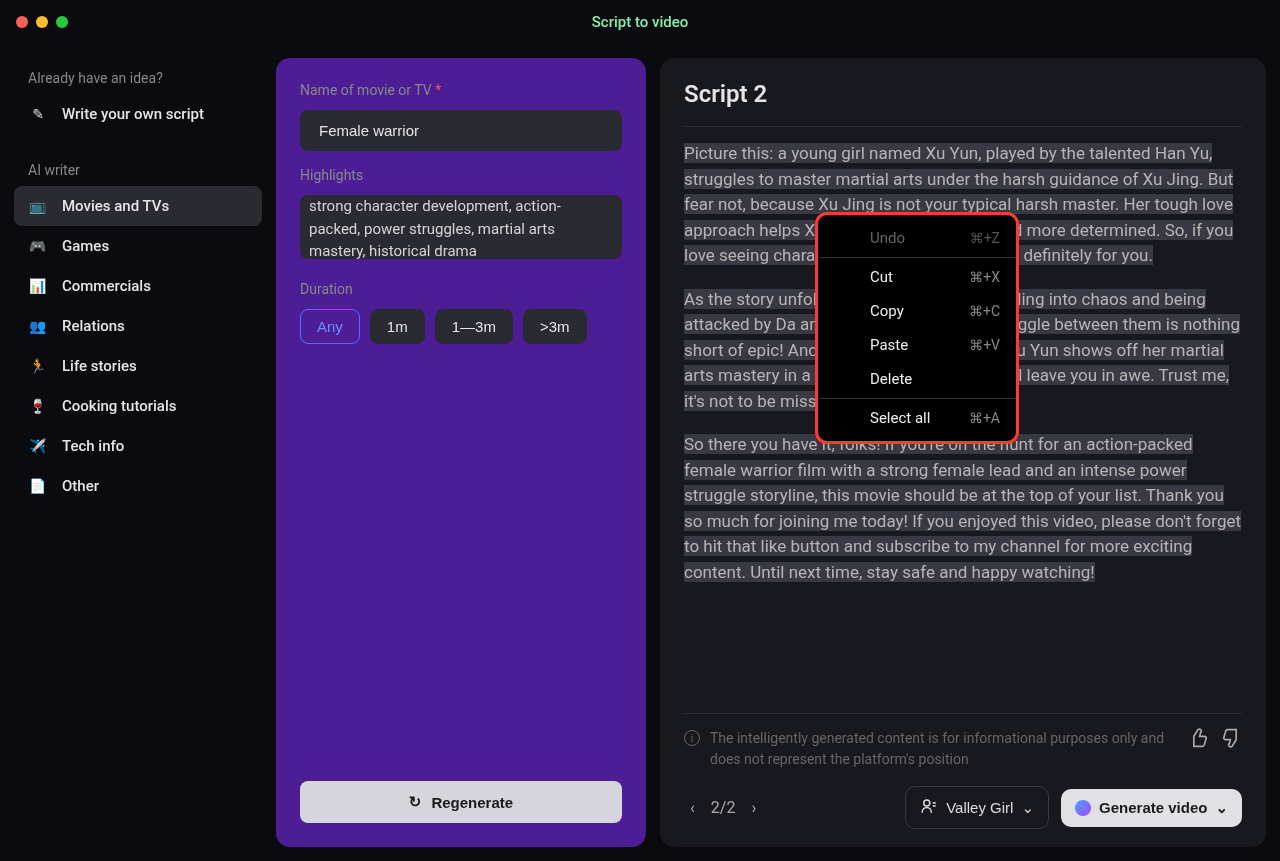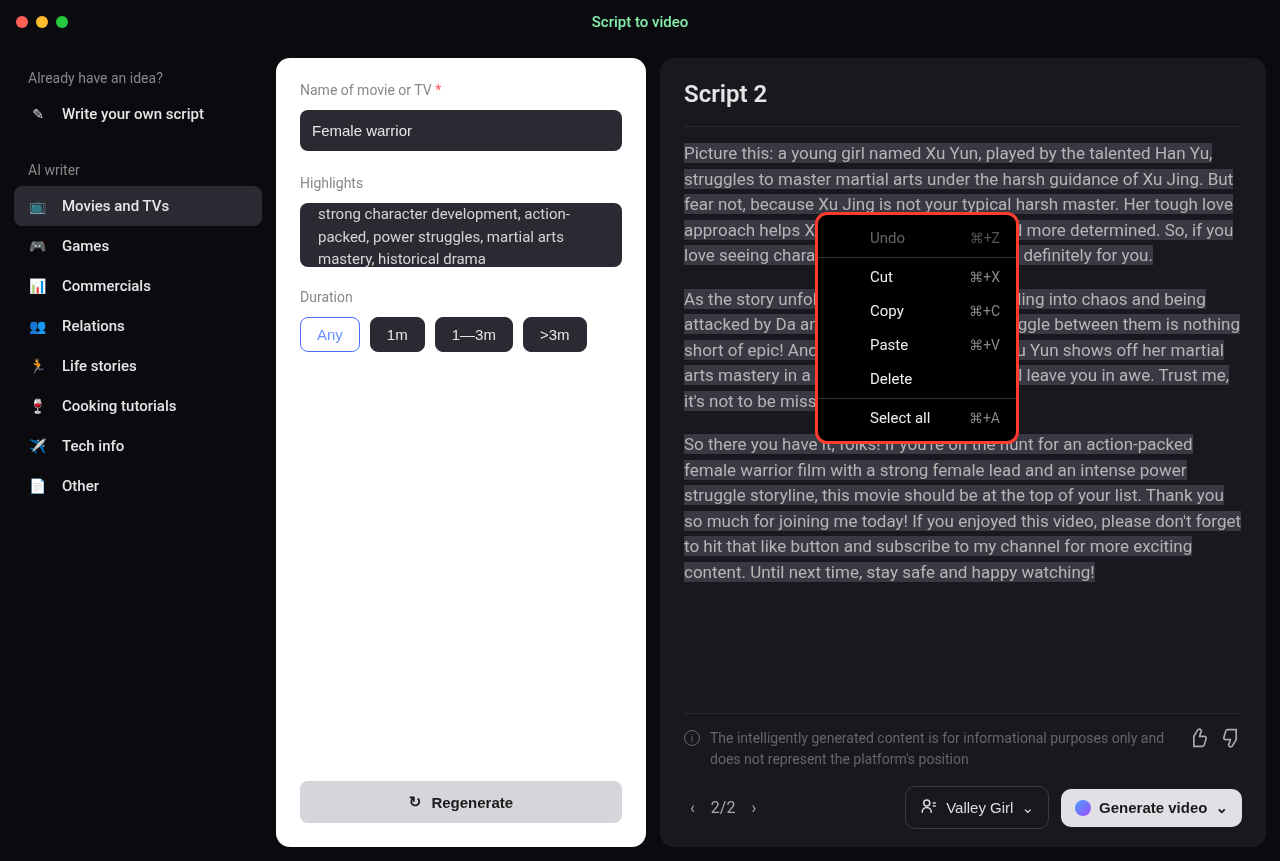--- a/index.html
+++ b/index.html
@@ -74,48 +74,48 @@
     .sidebar-icon {
       width: 20px;
       height: 20px;
       display: flex;
       align-items: center;
       justify-content: center;
       font-size: 14px;
     }
     .center-panel {
       width: 370px;
-      background: #ffffff;
+      background: #4c1d95;
       border-radius: 14px;
       padding: 24px;
       display: flex;
       flex-direction: column;
     }
     .field-label {
       color: #888;
       font-size: 14px;
       margin-bottom: 12px;
     }
     .required {
       color: #ff5555;
     }
     .text-input {
       background: #2a2a33;
       border: none;
       border-radius: 8px;
-      padding: 12px 12px;
+      padding: 12px 19px;
       color: #e5e5e5;
       font-size: 15px;
       width: 100%;
-      margin-bottom: 24px;
+      margin-bottom: 16px;
     }
     .highlights-box {
       background: #2a2a33;
       border-radius: 8px;
-      padding: 0 14px 12px 18px;
+      padding: 0 14px 12px 9px;
       color: #d5d5d5;
       font-size: 15px;
       line-height: 1.5;
       margin-bottom: 22px;
       height: 64px;
       overflow: hidden;
     }
     .duration-options {
       display: flex;
       gap: 10px;

